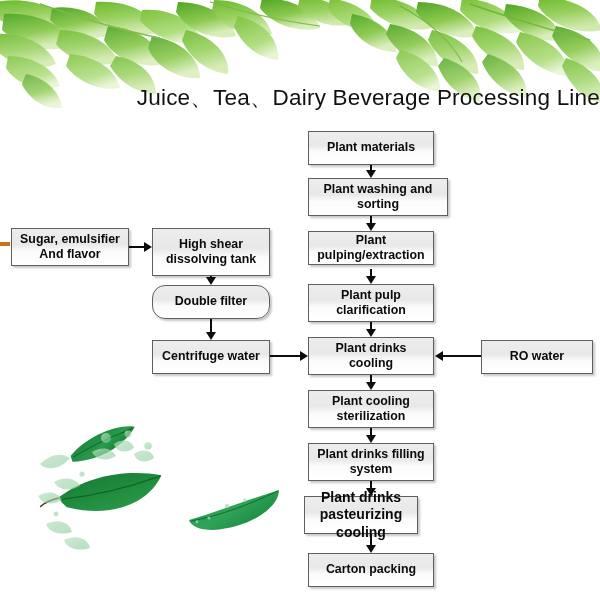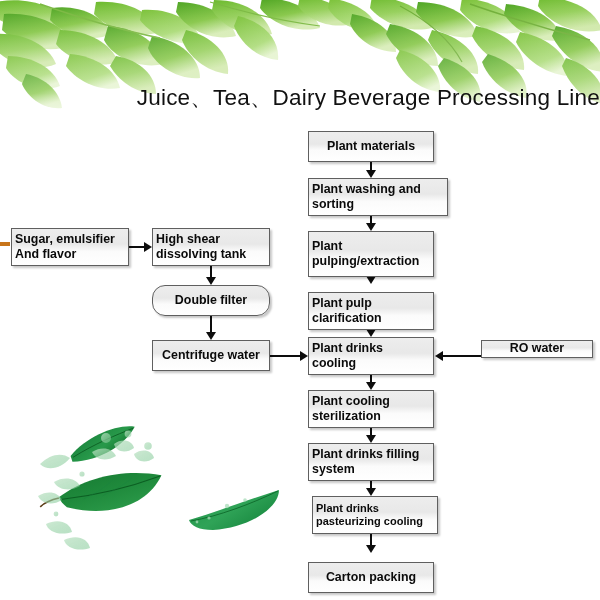--- a/index.html
+++ b/index.html
@@ -47,26 +47,26 @@
   
   .node {
     position: absolute;
     box-sizing: border-box;
     border: 1.4px solid #5f5f5f;
     background: linear-gradient(to bottom, #ededed 0%, #e8e8e8 42%, #fbfbfb 62%, #ffffff 100%);
     box-shadow: 2px 2px 2px rgba(0,0,0,0.22);
     display: flex;
     align-items: center;
     justify-content: center;
-    text-align: left;
+    text-align: center;
     font-size: 12.4px;
     font-weight: 700;
     color: #0a0a0a;
     line-height: 1.22;
-    padding: 8px 3px;
+    padding: 16px 3px;
   }
 
   
   .conn {
     position: absolute;
     background: #0d0d0d;
     pointer-events: none;
   }
   .v-line { width: 2.2px; }
   .h-line { height: 2.2px; }
@@ -275,37 +275,37 @@
   <div class="conn h-line" style="left:270px; top:354.9px; width:30px;"></div>
   <div class="arrow-right" style="left:300px; top:350.8px;"></div>
 
   <div class="conn h-line" style="left:443px; top:354.9px; width:38px;"></div>
   <div class="arrow-left" style="left:435px; top:350.8px;"></div>
 
   <div class="node" style="left:308px; top:131px; width:126px; height:31px;">Plant materials</div>
 
   <div class="node" style="left:308px; top:178px; width:140px; height:38px;">Plant washing and sorting</div>
 
-  <div class="node" style="left:308px; top:231px; width:126px; height:46px;">Plant pulping/extraction</div>
-
-  <div class="node" style="left:308px; top:284px; width:126px; height:38px;margin-top:8px;">Plant pulp clarification</div>
+  <div class="node" style="left:308px; top:231px; width:126px; height:34px;">Plant pulping/extraction</div>
+
+  <div class="node" style="left:308px; top:284px; width:126px; height:38px;">Plant pulp clarification</div>
 
   <div class="node" style="left:308px; top:337px; width:126px; height:38px;">Plant drinks cooling</div>
 
   <div class="node" style="left:308px; top:390px; width:126px; height:38px;">Plant cooling sterilization</div>
 
   <div class="node" style="left:308px; top:443px; width:126px; height:38px;">Plant drinks filling system</div>
 
-  <div class="node" style="left:312px; top:496px; width:126px; height:38px; font-size:11px;">Plant drinks pasteurizing cooling</div>
-
-  <div class="node" style="left:308px; top:553px; width:126px; height:31px;margin-top:9px;">Carton packing</div>
+  <div class="node" style="left:304px; top:496px; width:114px; height:38px; font-size:14px;">Plant drinks pasteurizing cooling</div>
+
+  <div class="node" style="left:308px; top:553px; width:126px; height:31px;">Carton packing</div>
 
   <div class="node" style="left:11px; top:228px; width:118px; height:38px;">Sugar, emulsifier And flavor</div>
 
-  <div class="node" style="left:152px; top:228px; width:118px; height:38px;">High shear dissolving tank</div>
+  <div class="node" style="left:152px; top:228px; width:118px; height:48px;">High shear dissolving tank</div>
 
   <div class="node" style="left:152px; top:285px; width:118px; height:31px;border-radius:13px;">Double filter</div>
 
   <div class="node" style="left:152px; top:340px; width:118px; height:31px;">Centrifuge water</div>
 
   <div class="node" style="left:481px; top:340px; width:112px; height:17px;">RO water</div>
 
 </div>
 
 </body></html>

